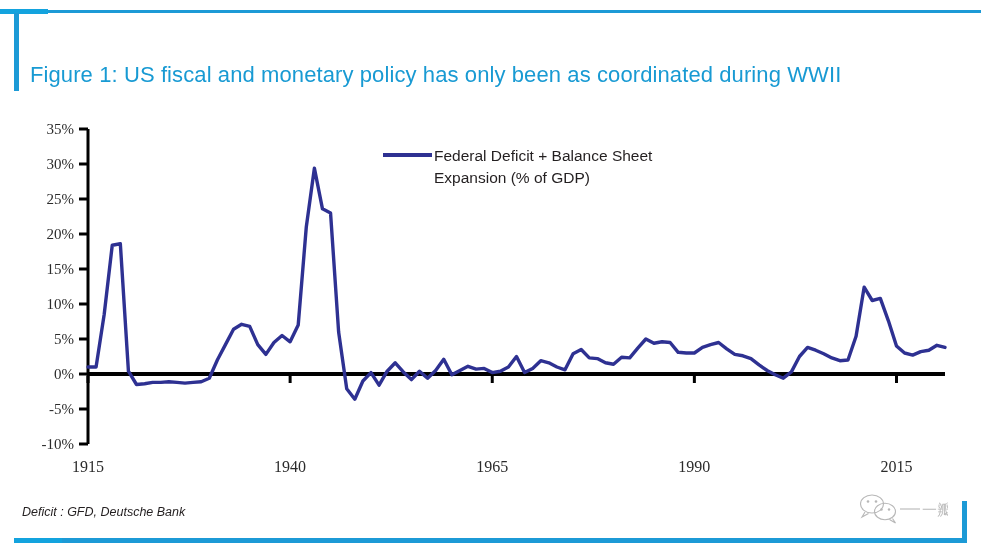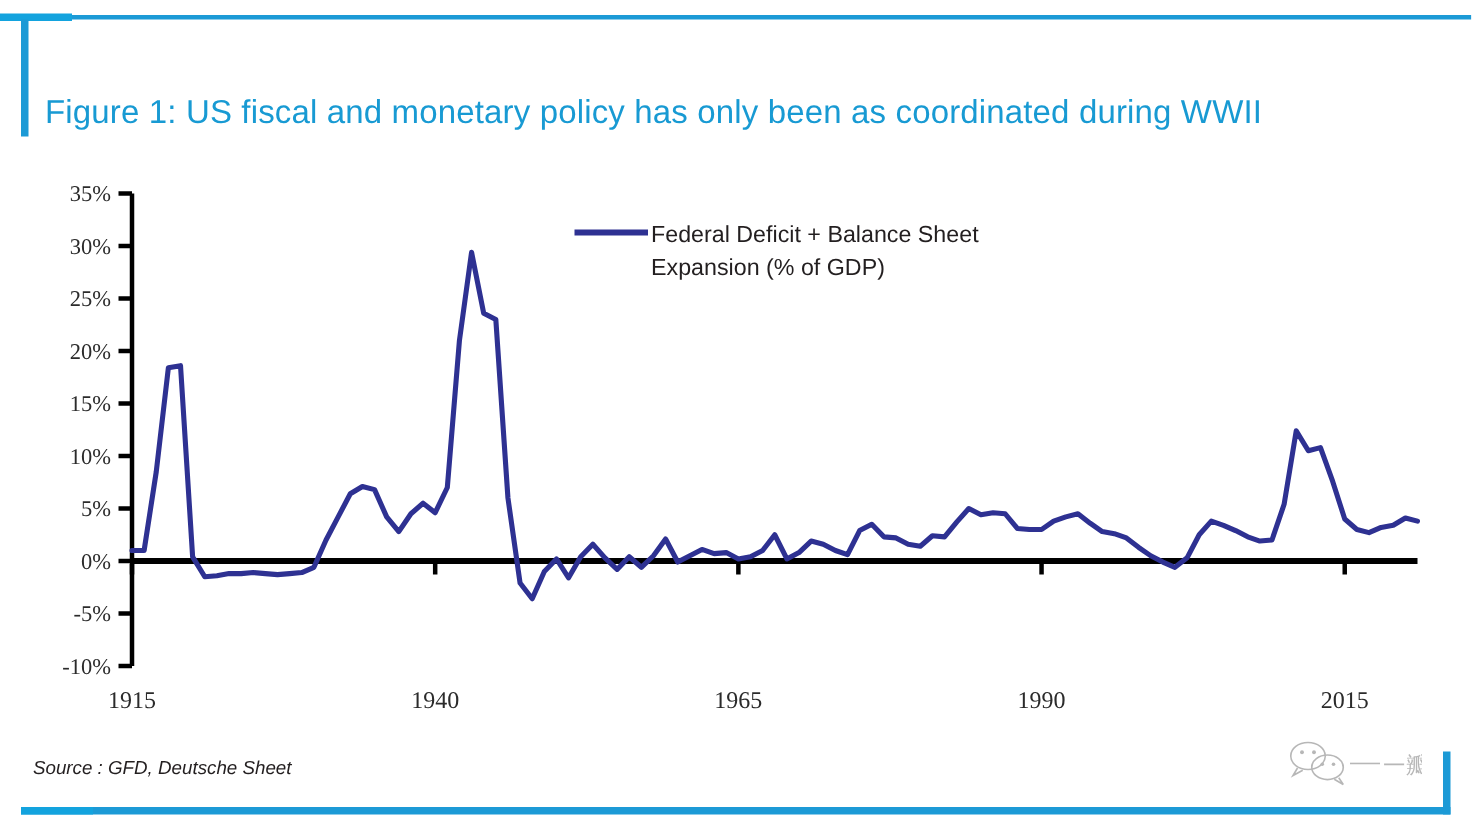--- a/index.html
+++ b/index.html
@@ -166,21 +166,21 @@
       <path id="series-path" fill="none" stroke-width="3.4" stroke-linejoin="round" stroke-linecap="round" d="M88.00 257.00 L96.08 257.00 L104.17 204.50 L112.25 135.20 L120.34 133.80 L128.42 261.20 L136.51 274.50 L144.59 273.80 L152.68 272.40 L160.76 272.40 L168.85 271.70 L176.93 272.40 L185.02 273.10 L193.10 272.40 L201.19 271.70 L209.27 268.20 L217.36 250.00 L225.44 234.60 L233.53 219.20 L241.61 214.30 L249.70 216.40 L257.78 234.60 L265.87 244.40 L273.95 232.50 L282.04 225.50 L290.12 231.80 L298.21 215.00 L306.29 117.00 L314.38 58.20 L322.46 98.80 L330.55 103.00 L338.63 222.00 L346.72 278.70 L354.80 289.20 L362.89 271.00 L370.97 262.60 L379.06 275.20 L387.14 261.20 L395.23 252.80 L403.31 261.90 L411.40 269.60 L419.48 261.20 L427.57 268.20 L435.65 260.50 L443.74 249.30 L451.82 264.70 L459.91 260.50 L467.99 256.30 L476.08 259.10 L484.16 258.40 L492.25 262.60 L500.33 261.20 L508.42 257.00 L516.50 246.50 L524.58 262.60 L532.67 258.40 L540.75 250.70 L548.84 252.80 L556.92 257.00 L565.01 259.80 L573.09 243.70 L581.18 239.50 L589.26 247.90 L597.35 248.60 L605.43 252.80 L613.52 254.20 L621.60 247.20 L629.69 247.90 L637.77 238.10 L645.86 229.00 L653.94 233.20 L662.03 231.80 L670.11 232.50 L678.20 242.30 L686.28 243.00 L694.37 243.00 L702.45 237.40 L710.54 234.60 L718.62 232.50 L726.71 238.80 L734.79 244.40 L742.88 245.80 L750.96 248.60 L759.05 254.90 L767.13 260.50 L775.22 264.70 L783.30 268.20 L791.39 261.90 L799.47 246.50 L807.56 237.40 L815.64 240.20 L823.73 243.70 L831.81 247.90 L839.90 250.70 L847.98 250.00 L856.07 226.20 L864.15 177.20 L872.24 190.50 L880.32 188.40 L888.41 210.80 L896.49 236.00 L904.58 243.00 L912.66 245.10 L920.75 241.60 L928.83 240.20 L936.92 235.30 L945.00 237.40" stroke="#2E3192"></path>
 
       <g id="legend">
         <line id="legend-swatch" x1="383" y1="45" x2="432" y2="45" stroke-width="4" stroke="#2E3192"></line>
         <text class="legend-text" id="legend-line-1" x="434" y="51">Federal Deficit + Balance Sheet</text>
         <text class="legend-text" id="legend-line-2" x="434" y="73">Expansion (% of GDP)</text>
       </g>
     </svg>
   </div>
 
-  <div class="source-note">Source : GFD, Deutsche Sheet</div>
+  <div class="source-note">Deficit : GFD, Deutsche Bank</div>
 
   <svg class="watermark" viewBox="0 0 96 34">
     <g fill="none" stroke="#555555" stroke-width="1.1">
       <ellipse cx="20" cy="13" rx="11.5" ry="9"></ellipse>
       <path d="M13 21 L10 26 L16.5 22.5"></path>
       <ellipse cx="33" cy="20.5" rx="10.5" ry="8.2"></ellipse>
       <path d="M40.5 27.5 L43.5 32 L37.5 28.5"></path>
     </g>
     <g fill="#555555">
       <circle cx="16" cy="10.5" r="1.3"></circle>

